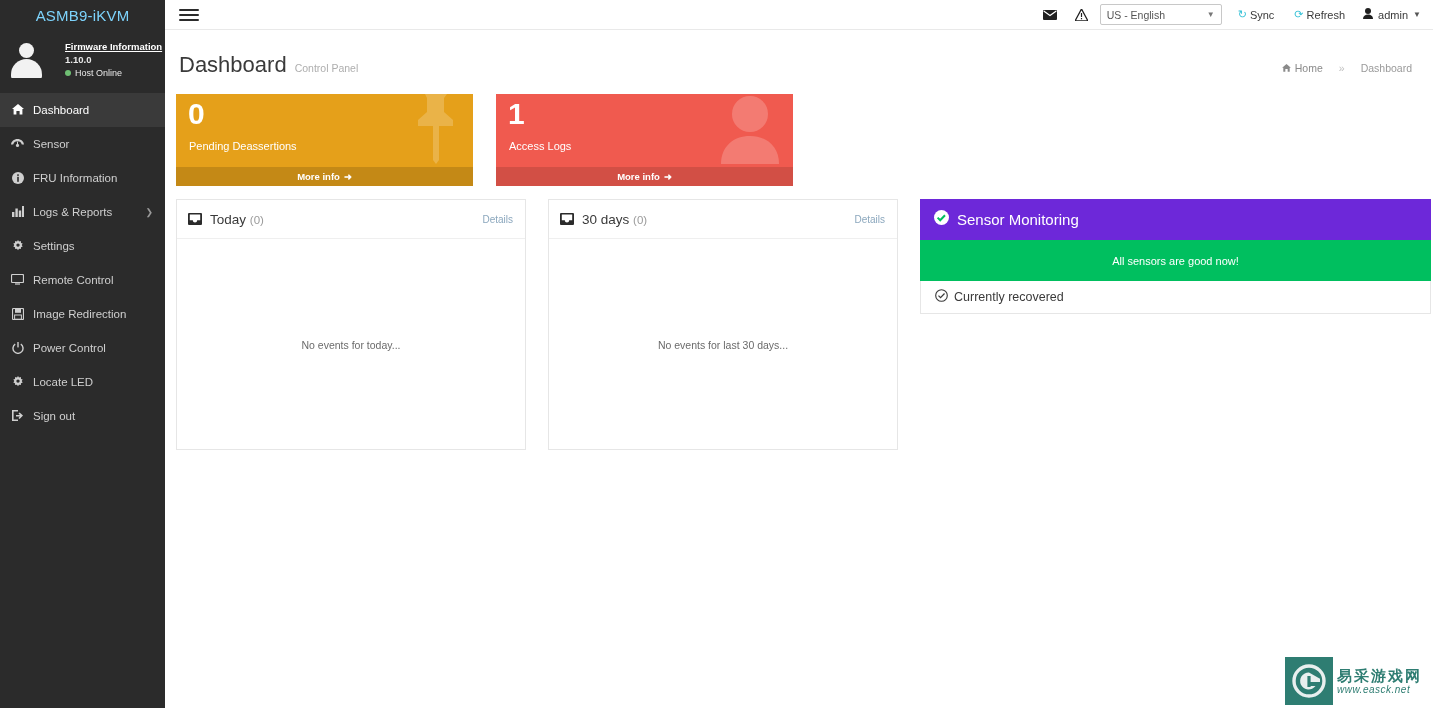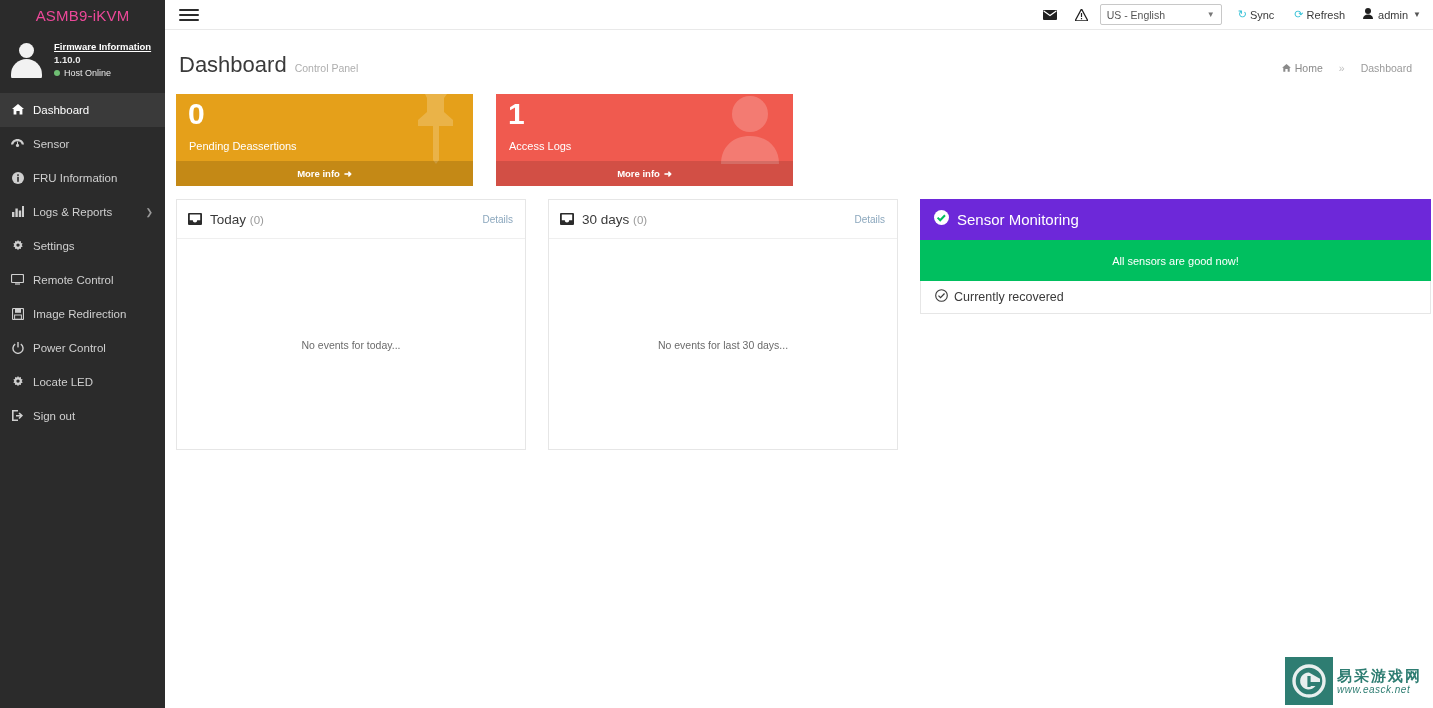--- a/index.html
+++ b/index.html
@@ -14,27 +14,27 @@
   
   .sidebar {
     width: 165px; height: 708px;
     background: #2b2b2b;
     flex: 0 0 165px;
     color: #d2d2d2;
   }
   .brand {
     height: 30px;
     display: flex; align-items: center; justify-content: center;
-    font-size: 15px; color: #ec4899; font-weight: 400;
+    font-size: 15px; color: #7dd3fc; font-weight: 400;
     letter-spacing: .2px;
   }
   .profile {
     display: flex; align-items: center;
     padding: 10px 0 12px 8px;
-    gap: 8px;
+    gap: 19px;
   }
   .avatar {
     width: 38px; height: 38px; flex: 0 0 38px;
     position: relative; overflow: hidden;
   }
   .avatar .head {
     position: absolute; left: 11px; top: 3px;
     width: 15px; height: 15px; border-radius: 50%;
     background: #f2f2f2;
   }
@@ -153,21 +153,21 @@
   .stat-label {
     position: absolute; left: 13px; top: 46px;
     font-size: 11px;
   }
   .stat-ico {
     position: absolute; right: 14px; top: -2px;
     opacity: .20;
   }
   .stat-foot {
     position: absolute; left: 0; right: 0; bottom: 0;
-    height: 25px;
+    height: 19px;
     display: flex; align-items: center; justify-content: center;
     gap: 4px;
     font-size: 9.5px; font-weight: bold;
     cursor: pointer;
   }
   .stat-card.orange .stat-foot { background: rgba(0,0,0,.14); }
   .stat-card.red .stat-foot { background: rgba(0,0,0,.12); }
 
   
   .panels-row { display: flex; gap: 22px; margin-top: 13px; align-items: flex-start; }

